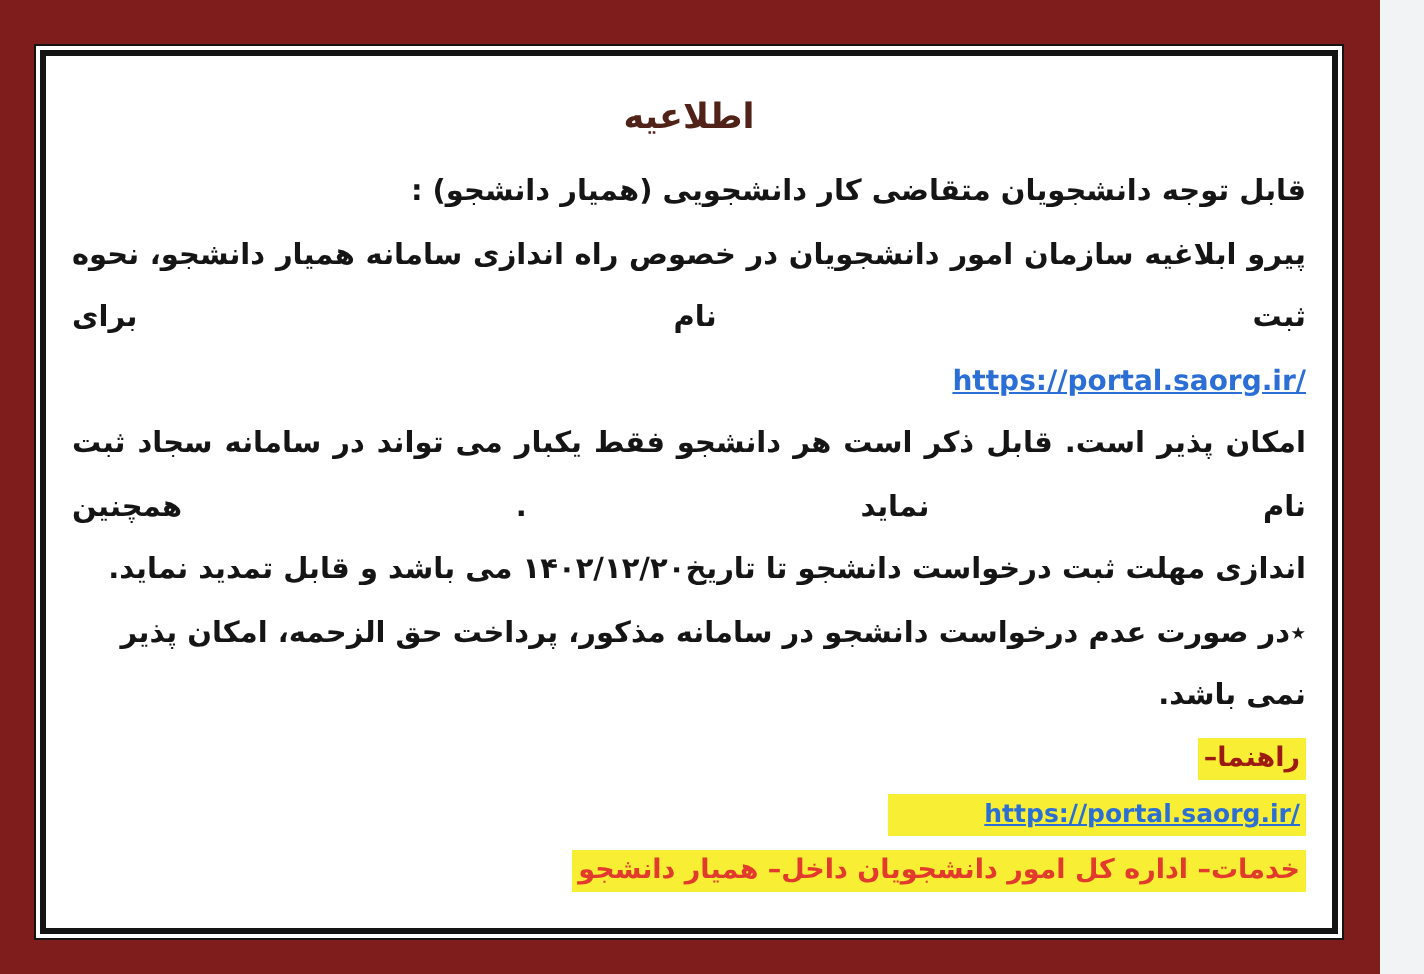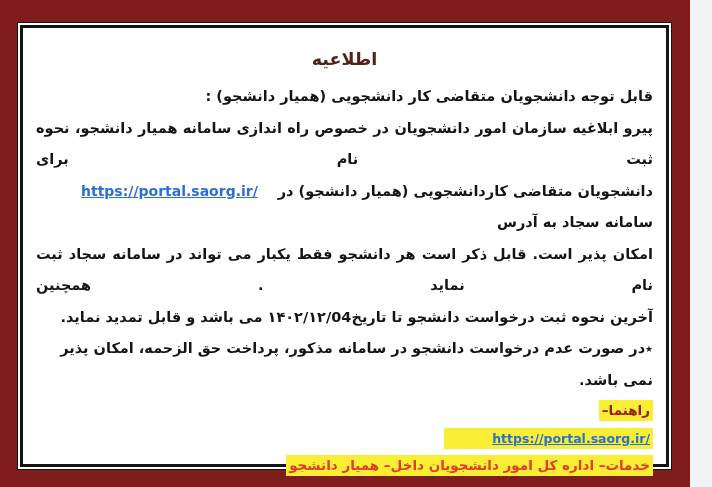--- a/index.html
+++ b/index.html
@@ -87,27 +87,26 @@
 
       <div class="title">اطلاعیه</div>
 
       <div class="body-block">
 
         <div class="bline">قابل توجه دانشجویان متقاضی کار دانشجویی (همیار دانشجو) :</div>
 
         <div class="bline just">پیرو ابلاغیه سازمان امور دانشجویان در خصوص راه اندازی سامانه همیار دانشجو، نحوه ثبت نام برای</div>
 
         <div class="bline line3">
-            <span>دانشجویان متقاضی کاردانشجویی (همیار دانشجو) در سامانه سجاد به آدرس</span>
             <a class="link">https://portal.saorg.ir/</a>
           </div>
 
         <div class="bline just">امکان پذیر است. قابل ذکر است هر دانشجو فقط یکبار می تواند در سامانه سجاد ثبت نام نماید . همچنین</div>
 
-        <div class="bline"><span>آخرین نحوه ثبت درخواست دانشجو تا تاریخ</span><span>۱۴۰۲/۱۲/04</span><span> می باشد و قابل تمدید نماید.</span></div>
+        <div class="bline"><span>اندازی مهلت ثبت درخواست دانشجو تا تاریخ</span><span>۱۴۰۲/۱۲/۲۰</span><span> می باشد و قابل تمدید نماید.</span></div>
 
         <div class="bline wrapfree">٭در صورت عدم درخواست دانشجو در سامانه مذکور، پرداخت حق الزحمه، امکان پذیر نمی باشد.</div>
       </div>
 
       <div class="guide-block">
         <div><mark class="hl hl-label">راهنما–</mark></div>
         <div><mark class="hl"><a class="link">https://portal.saorg.ir/</a></mark></div>
         <div><mark class="hl hl-path">خدمات– اداره کل امور دانشجویان داخل– همیار دانشجو</mark></div>
       </div>
 

